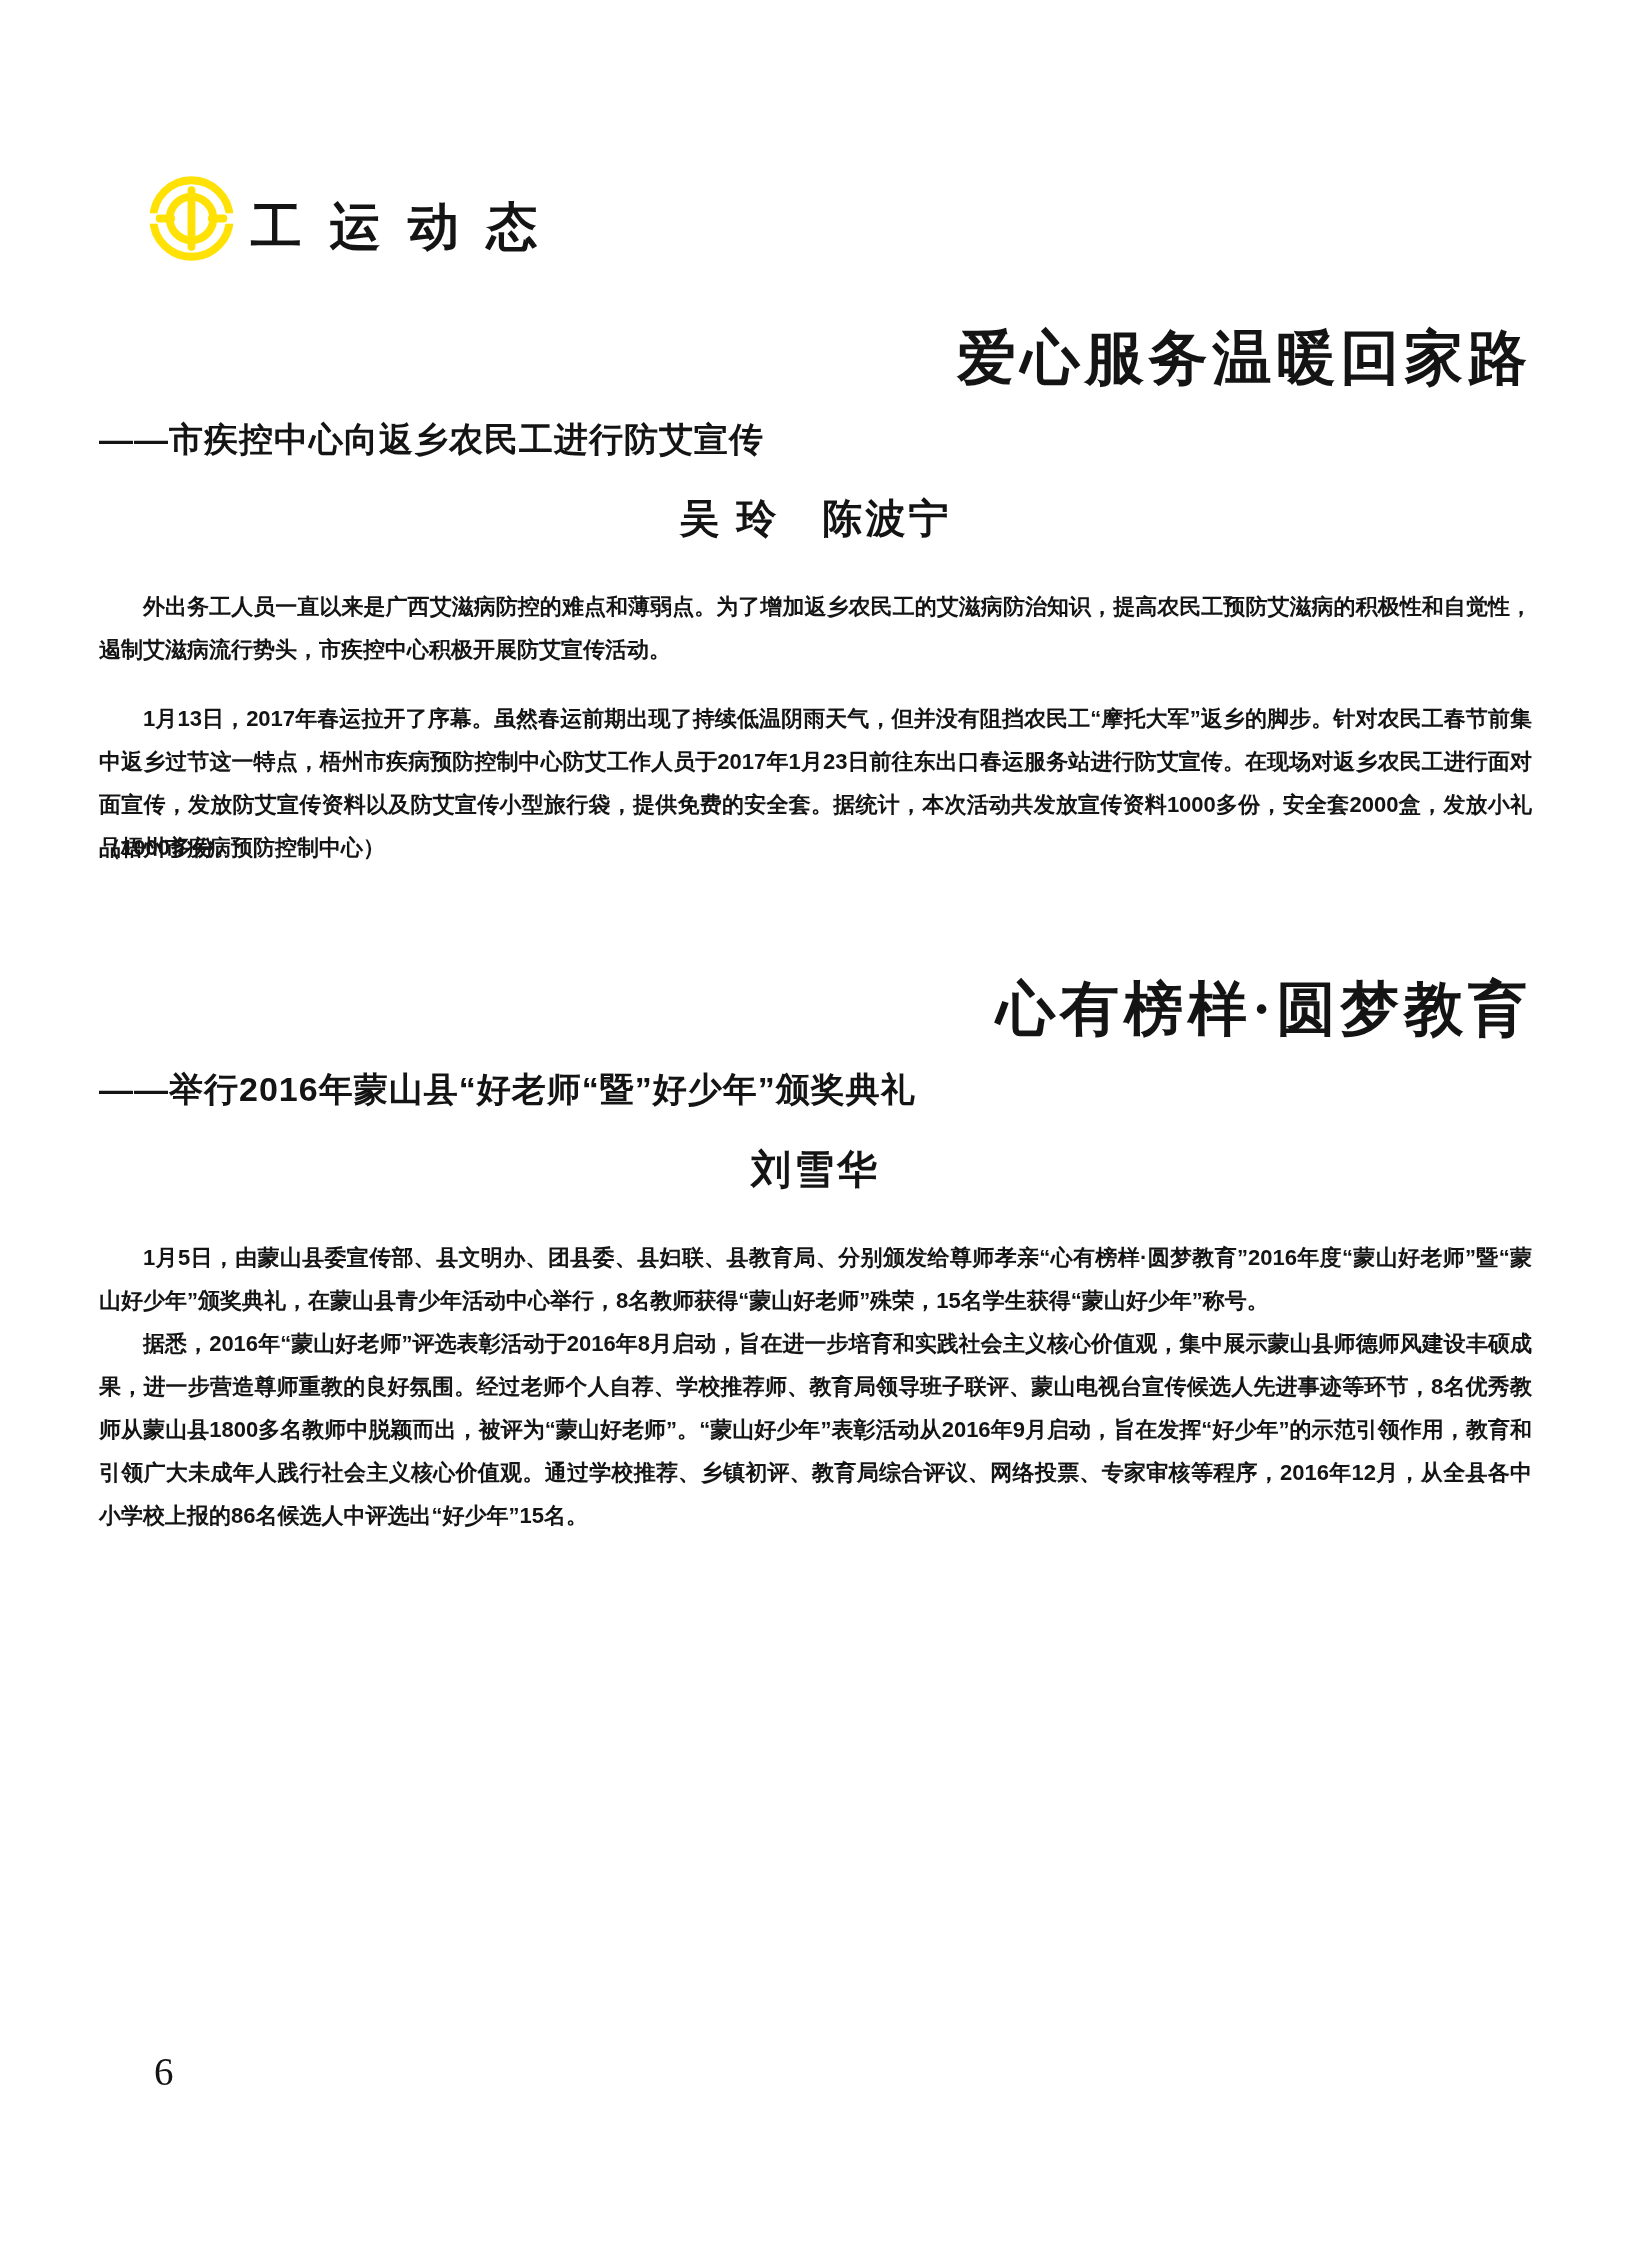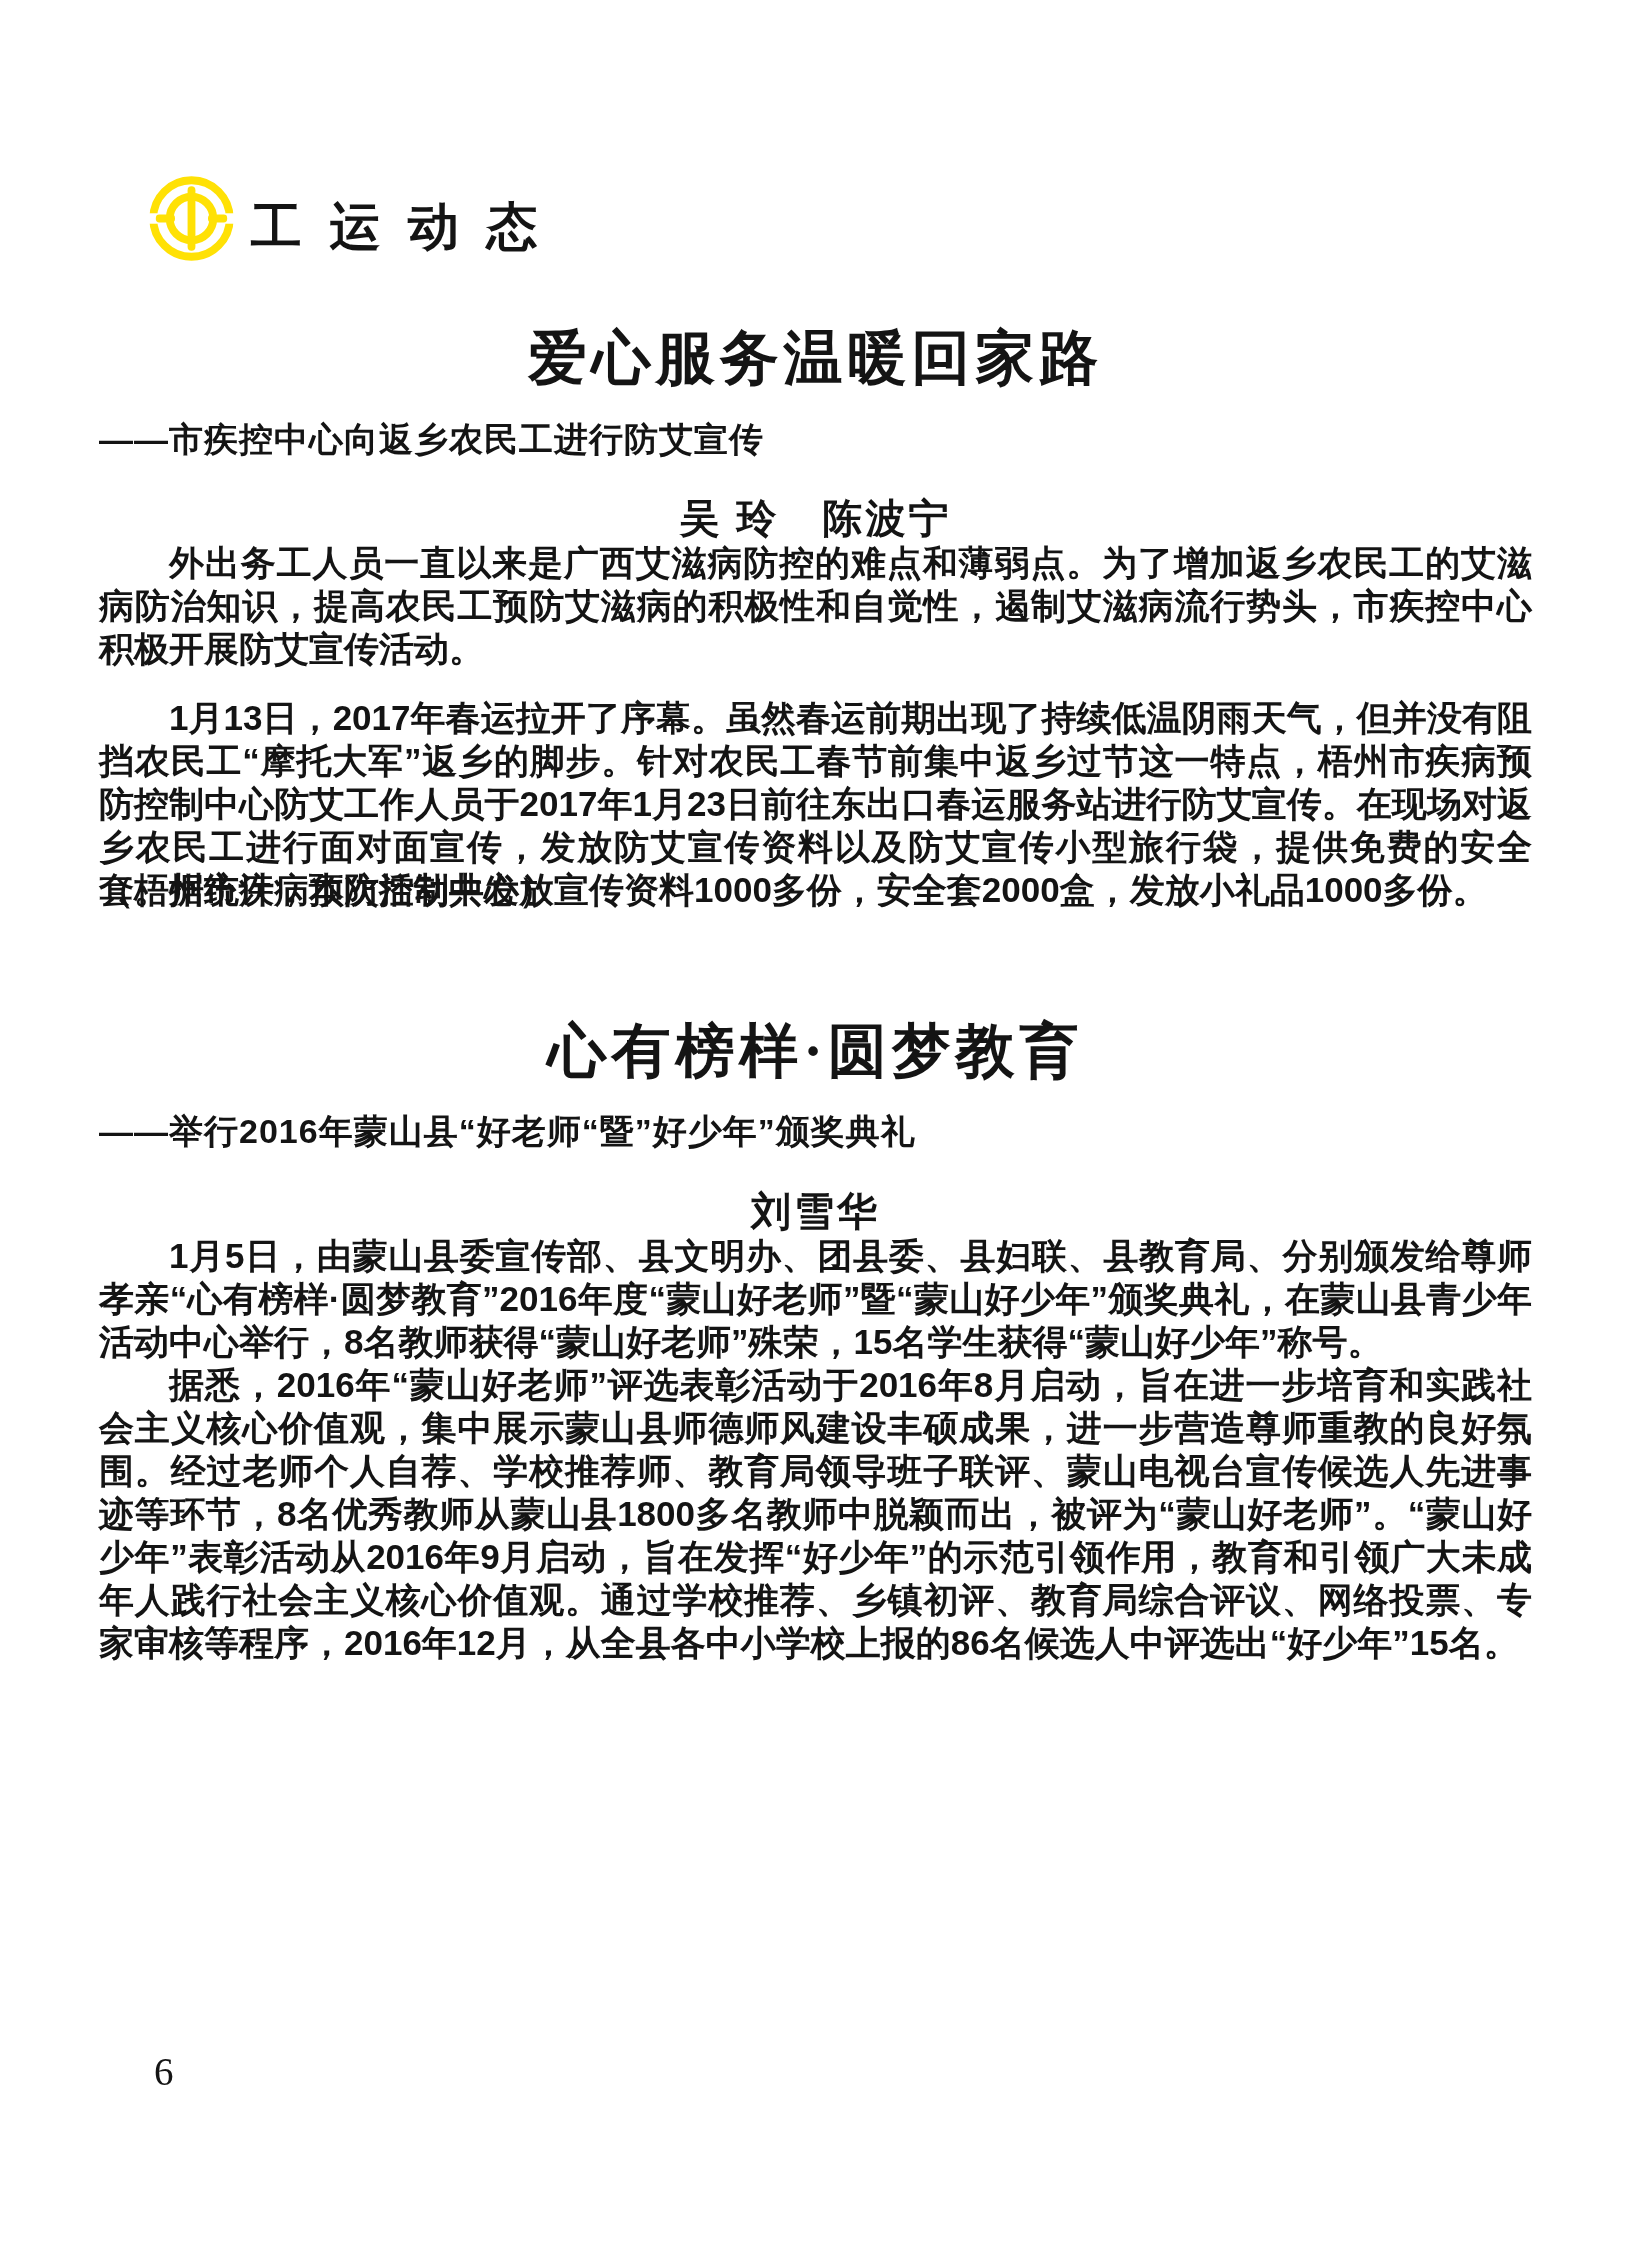--- a/index.html
+++ b/index.html
@@ -33,21 +33,21 @@
 
   
   .articles {
     position: absolute;
     top: 320px;
     left: 99px;
     right: 99px;
   }
   .article-title {
     margin: 0;
-    text-align: center;
+    text-align: right;
     font-family: "Liberation Serif", "DejaVu Serif", serif;
     font-weight: bold;
     font-size: 59px;
     line-height: 77px;
     letter-spacing: 4.9px;
   }
   .article-title.second { margin-top: 102px; }
   .article-subtitle {
     margin: 17.7px 0 0 0;
     text-align: left;
@@ -58,21 +58,22 @@
   }
   .article-authors {
     margin-top: 32.5px;
     text-align: center;
     font-weight: bold;
     font-size: 40px;
     line-height: 45px;
     letter-spacing: 3px;
   }
   .article-body {
-    font-size: 35px;
+    margin-top: 44px;
+    font-size: 22px;
     line-height: 43px;
     font-weight: 600;
     text-align: justify;
   }
   .article-body p {
     margin: 0;
     text-indent: 2em;
   }
   .article-body p.gap-before { margin-top: 25.6px; }
   .attrib-inline {

